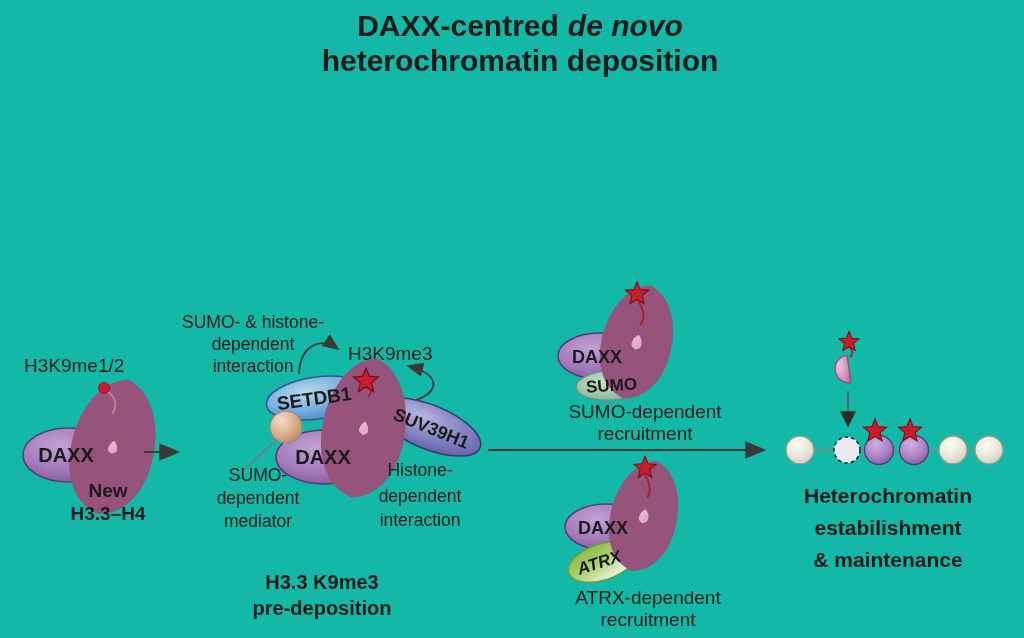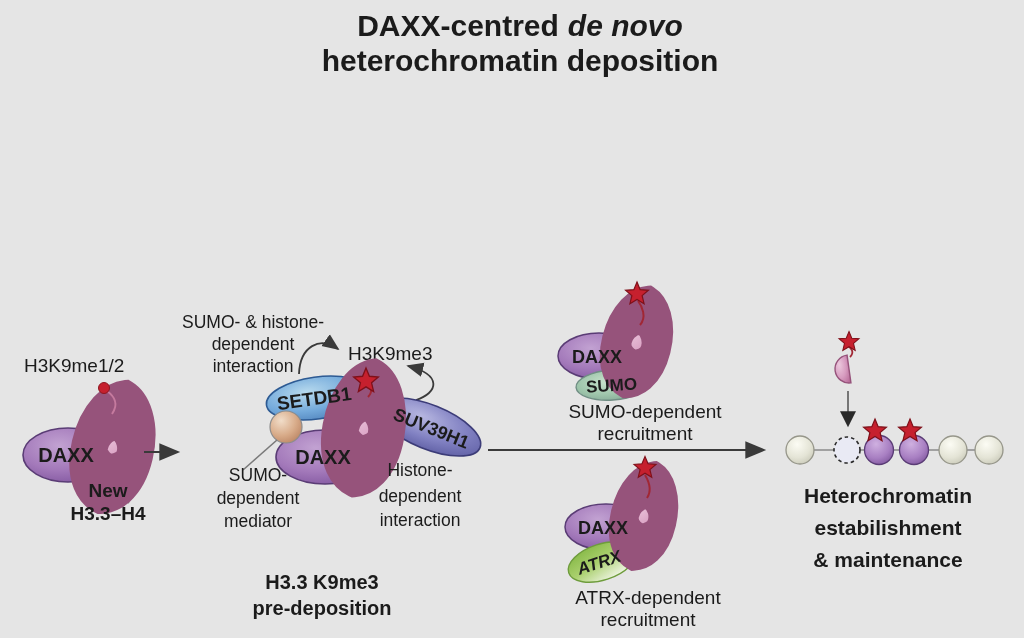--- a/index.html
+++ b/index.html
@@ -1,16 +1,16 @@
 <!DOCTYPE html>
 <html><head>
 <meta charset="utf-8">
 <style>
   html,body{margin:0;padding:0;background:#cfd0da;}
-  .figure{position:relative;width:1024px;height:638px;background:#e5e5e5;overflow:hidden;
+  .figure{position:relative;width:1024px;height:638px;background:#14b8a6;overflow:hidden;
           font-family:"Liberation Sans", sans-serif;}
   svg{display:block;}
   text{font-family:"Liberation Sans", sans-serif;fill:#1b1b1b;}
   .title-line{font-size:30px;font-weight:bold;}
   .lbl{font-size:17.5px;}
   .lbl-lg{font-size:19px;}
   .cap{font-size:20px;font-weight:bold;}
   .cap-lg{font-size:21px;font-weight:bold;}
   .protein{font-weight:bold;}
 </style>

